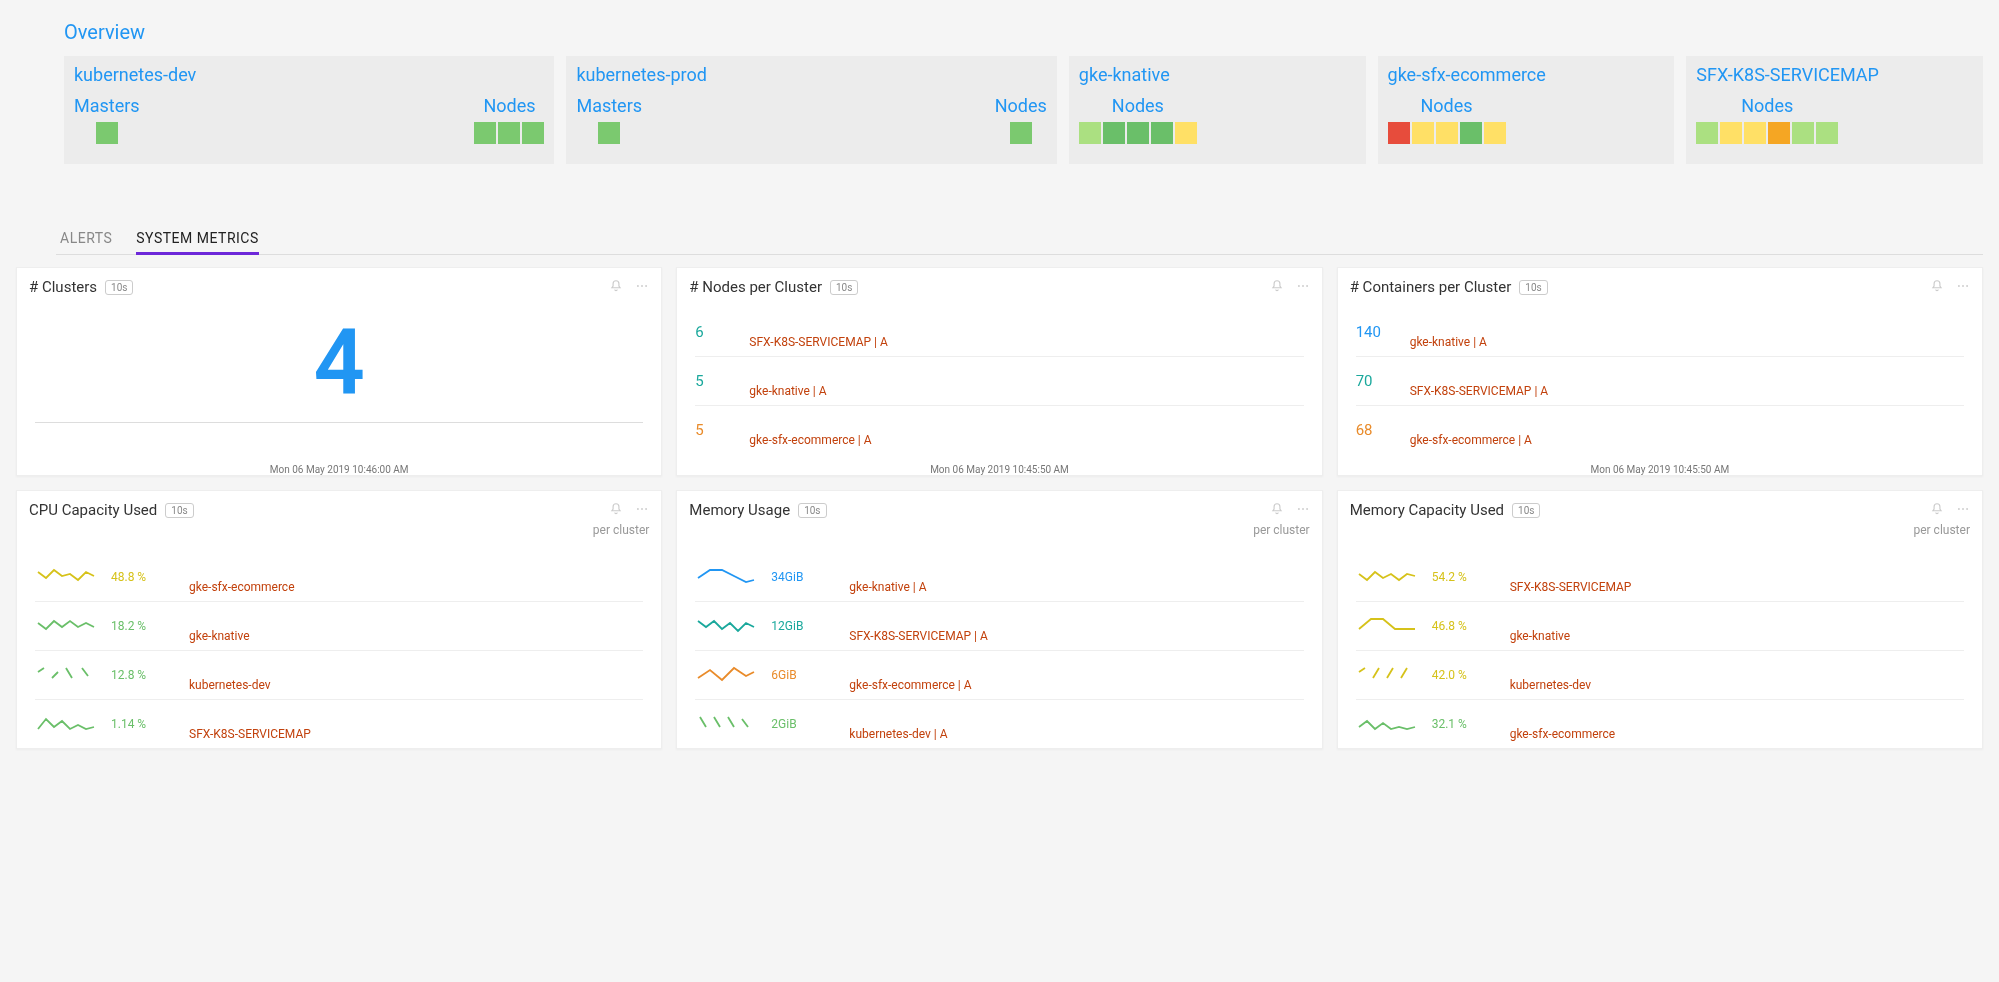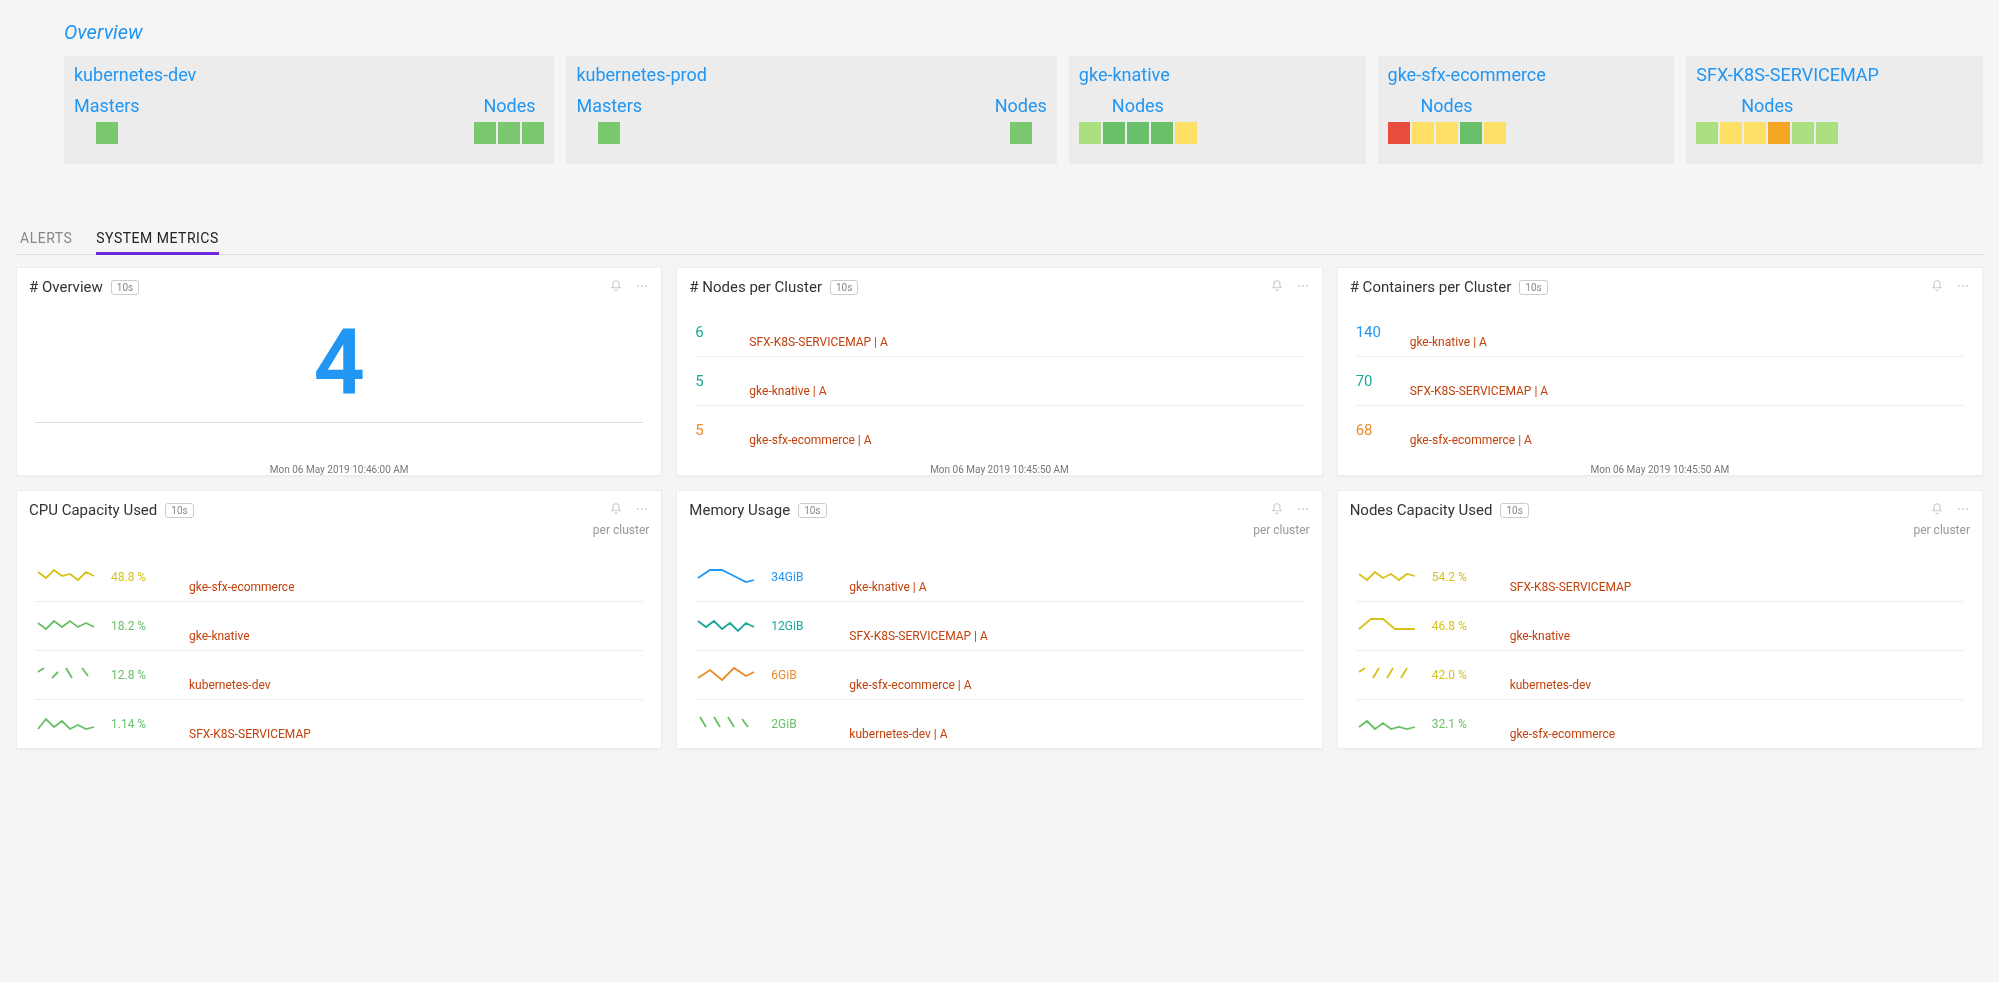--- a/index.html
+++ b/index.html
@@ -10,21 +10,20 @@
     font-size: 14px;
     padding: 0;
   }
   .dashboard { padding: 20px 16px; }
   .overview-title {
     color: #2196F3;
     font-size: 20px;
     font-weight: 400;
     margin-left: 48px;
     margin-bottom: 12px;
-    font-style: italic;
   }
   .clusters-row {
     display: flex;
     gap: 12px;
     margin-left: 48px;
     margin-right: 0;
     margin-bottom: 60px;
   }
   .cluster-card {
     background: #ececec;
@@ -64,20 +63,21 @@
   .c-orange { background: #f5a623; }
   .c-red { background: #e74c3c; }
   .c-dgreen { background: #6abf69; }
 
   .tabs {
     display: flex;
     gap: 24px;
     border-bottom: 1px solid #ddd;
     margin-bottom: 12px;
     padding: 0 4px;
+    margin-left: 40px;
   }
   .tab {
     font-size: 14px;
     color: #888;
     padding: 6px 0;
     cursor: pointer;
     letter-spacing: 0.5px;
   }
   .tab.active {
     color: #222;
@@ -278,21 +278,21 @@
 
   <div class="tabs">
     <div class="tab">ALERTS</div>
     <div class="tab active">SYSTEM METRICS</div>
   </div>
 
   <div class="panels-row">
 
     <div class="panel">
       <div class="panel-header">
-        <span class="panel-title"># Overview</span>
+        <span class="panel-title"># Clusters</span>
         <span class="badge">10s</span>
         <div class="panel-header-icons">
           <span><svg class="icon" viewBox="0 0 24 24">
                 <path fill="none" stroke="currentColor" stroke-width="2" d="M12 3a5 5 0 0 0-5 5v4l-2 3h14l-2-3V8a5 5 0 0 0-5-5zM10 18a2 2 0 0 0 4 0"></path>
               </svg></span>
           <span><svg class="icon" viewBox="0 0 24 24">
                 <circle cx="5" cy="12" r="1.6" fill="currentColor"></circle>
                 <circle cx="12" cy="12" r="1.6" fill="currentColor"></circle>
                 <circle cx="19" cy="12" r="1.6" fill="currentColor"></circle>
               </svg></span>
@@ -463,21 +463,21 @@
                 <path d="M4,6 L10,16 M18,6 L24,16 M32,6 L38,16 M46,8 L52,16" stroke="#6abf69"></path>
               </svg></span>
             <div class="val-col cgreen">2GiB</div>
             <div class="label-col">kubernetes-dev | A</div>
           </div>
         </div>
     </div>
 
     <div class="panel">
       <div class="panel-header">
-        <span class="panel-title">Nodes Capacity Used</span>
+        <span class="panel-title">Memory Capacity Used</span>
         <span class="badge">10s</span>
         <div class="panel-header-icons">
           <span><svg class="icon" viewBox="0 0 24 24">
                 <path fill="none" stroke="currentColor" stroke-width="2" d="M12 3a5 5 0 0 0-5 5v4l-2 3h14l-2-3V8a5 5 0 0 0-5-5zM10 18a2 2 0 0 0 4 0"></path>
               </svg></span>
           <span><svg class="icon" viewBox="0 0 24 24">
                 <circle cx="5" cy="12" r="1.6" fill="currentColor"></circle>
                 <circle cx="12" cy="12" r="1.6" fill="currentColor"></circle>
                 <circle cx="19" cy="12" r="1.6" fill="currentColor"></circle>
               </svg></span>

